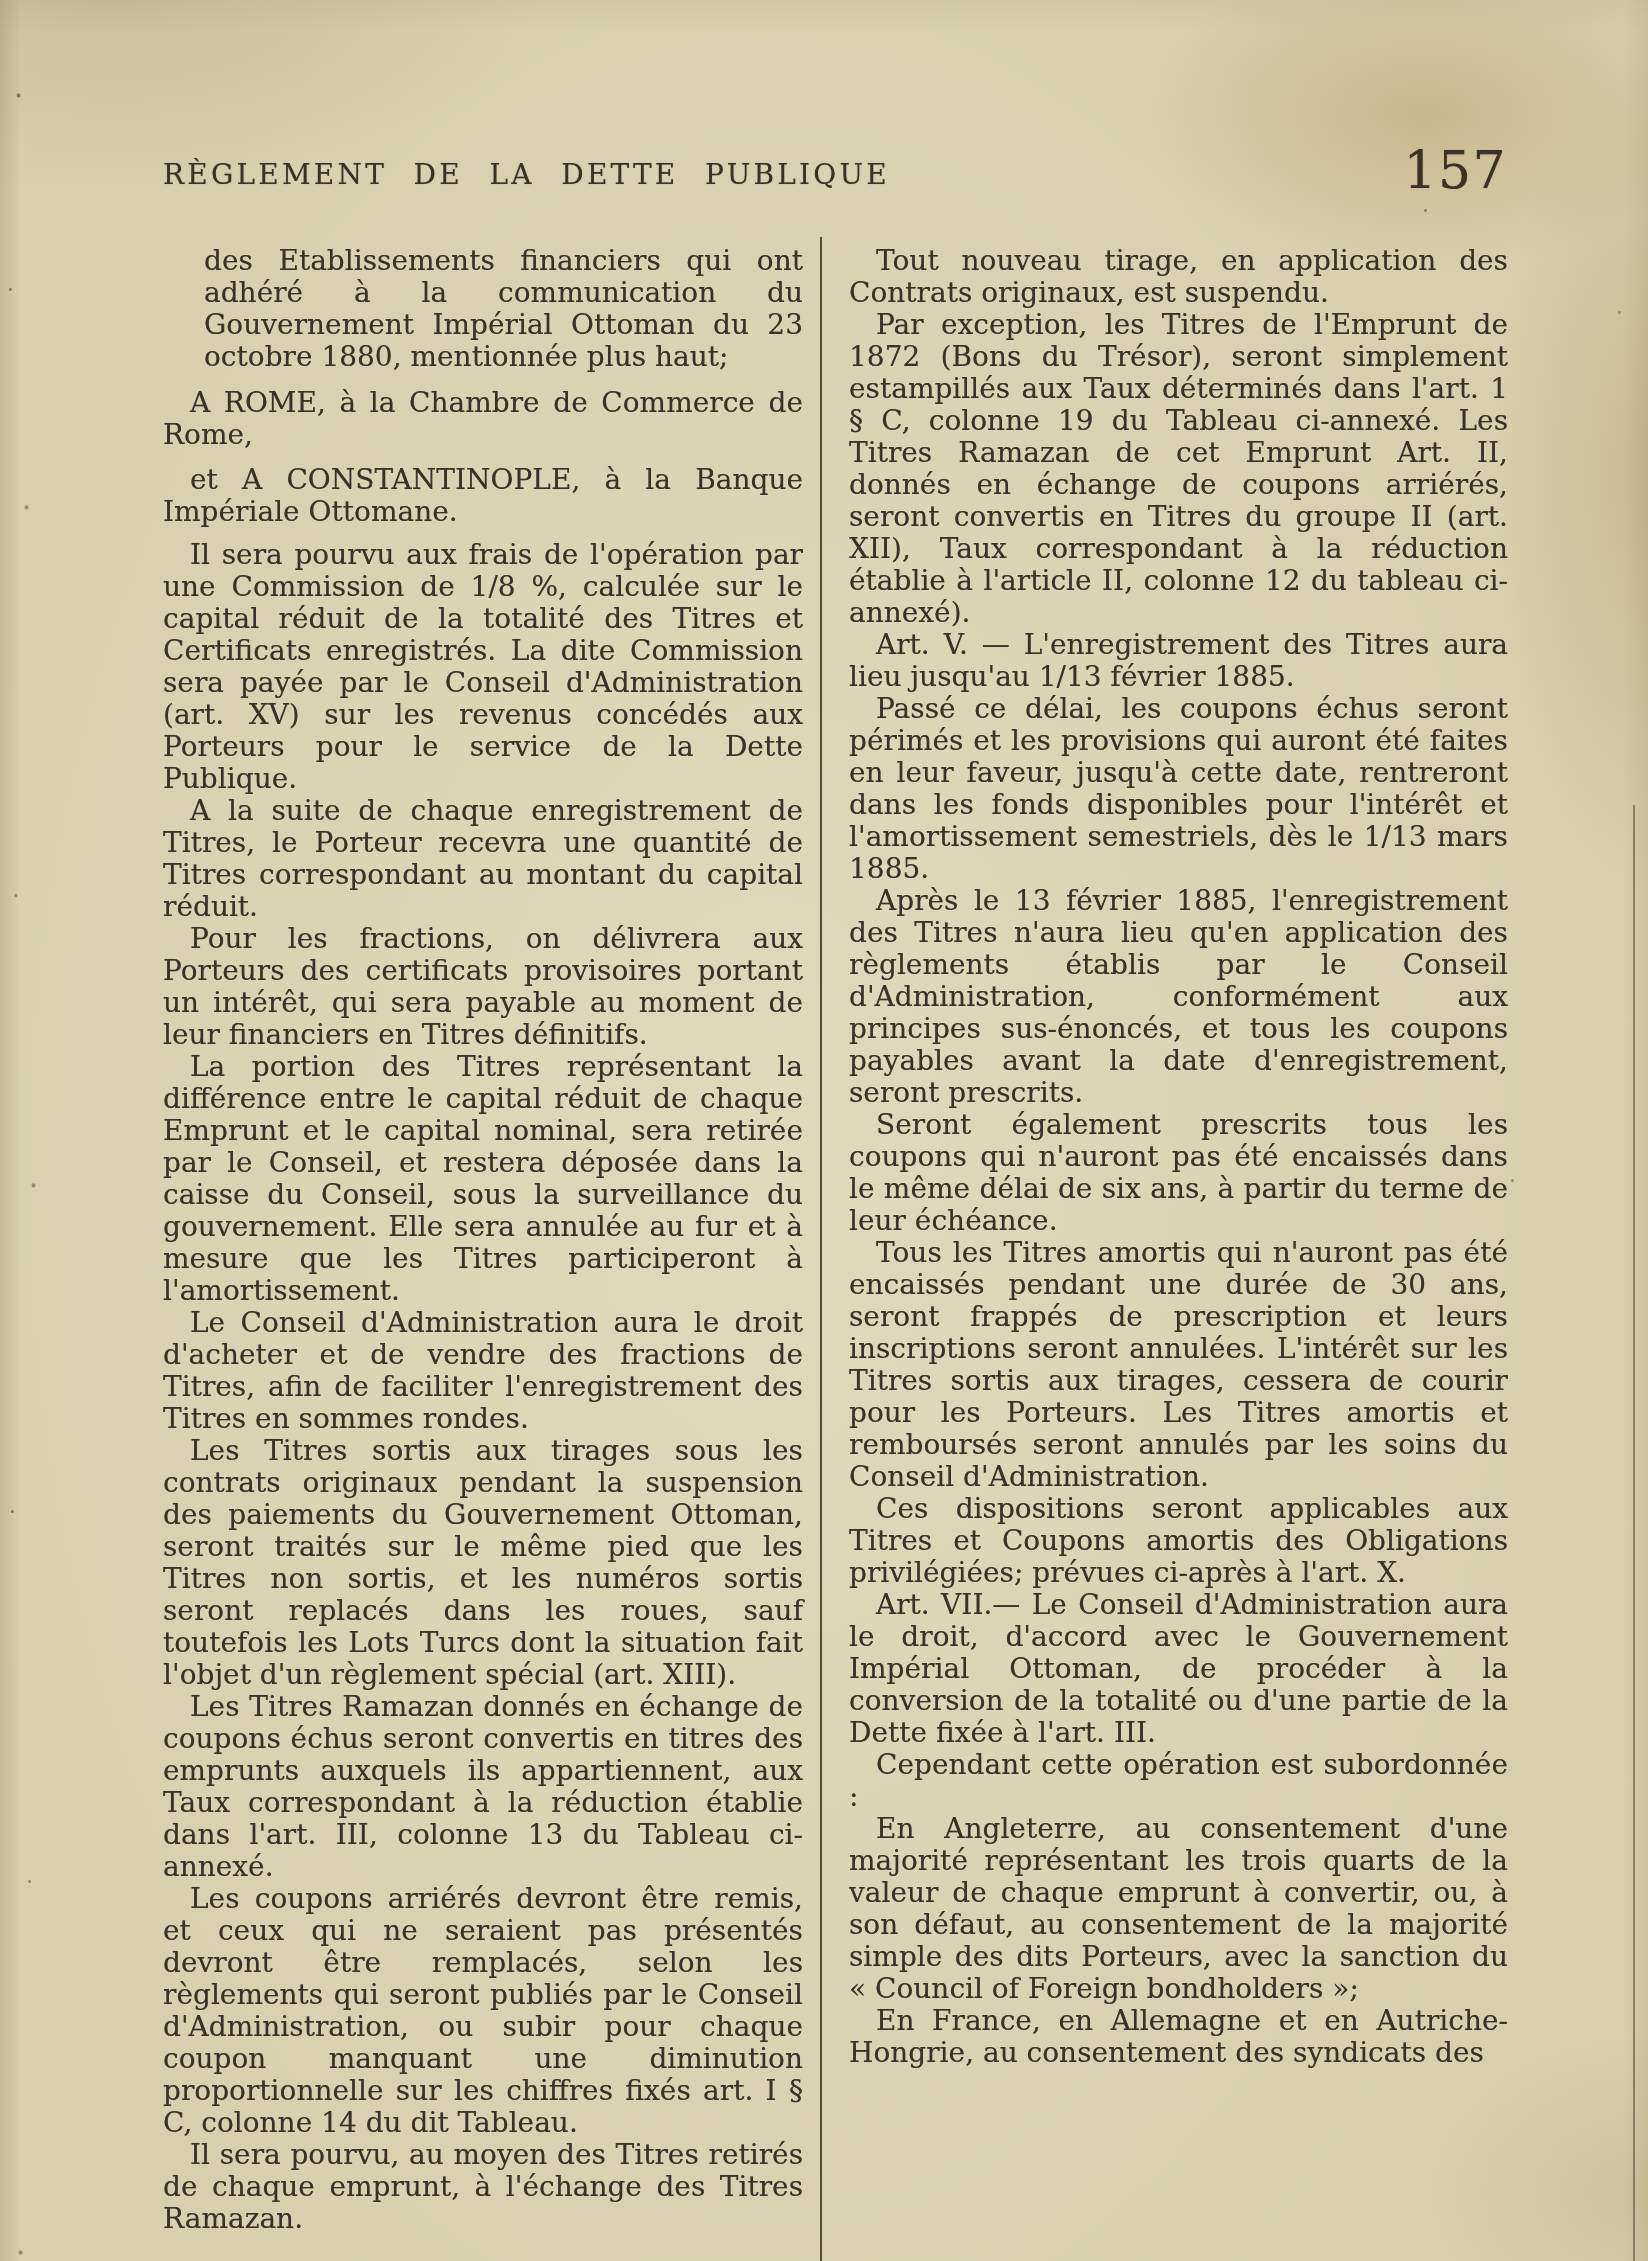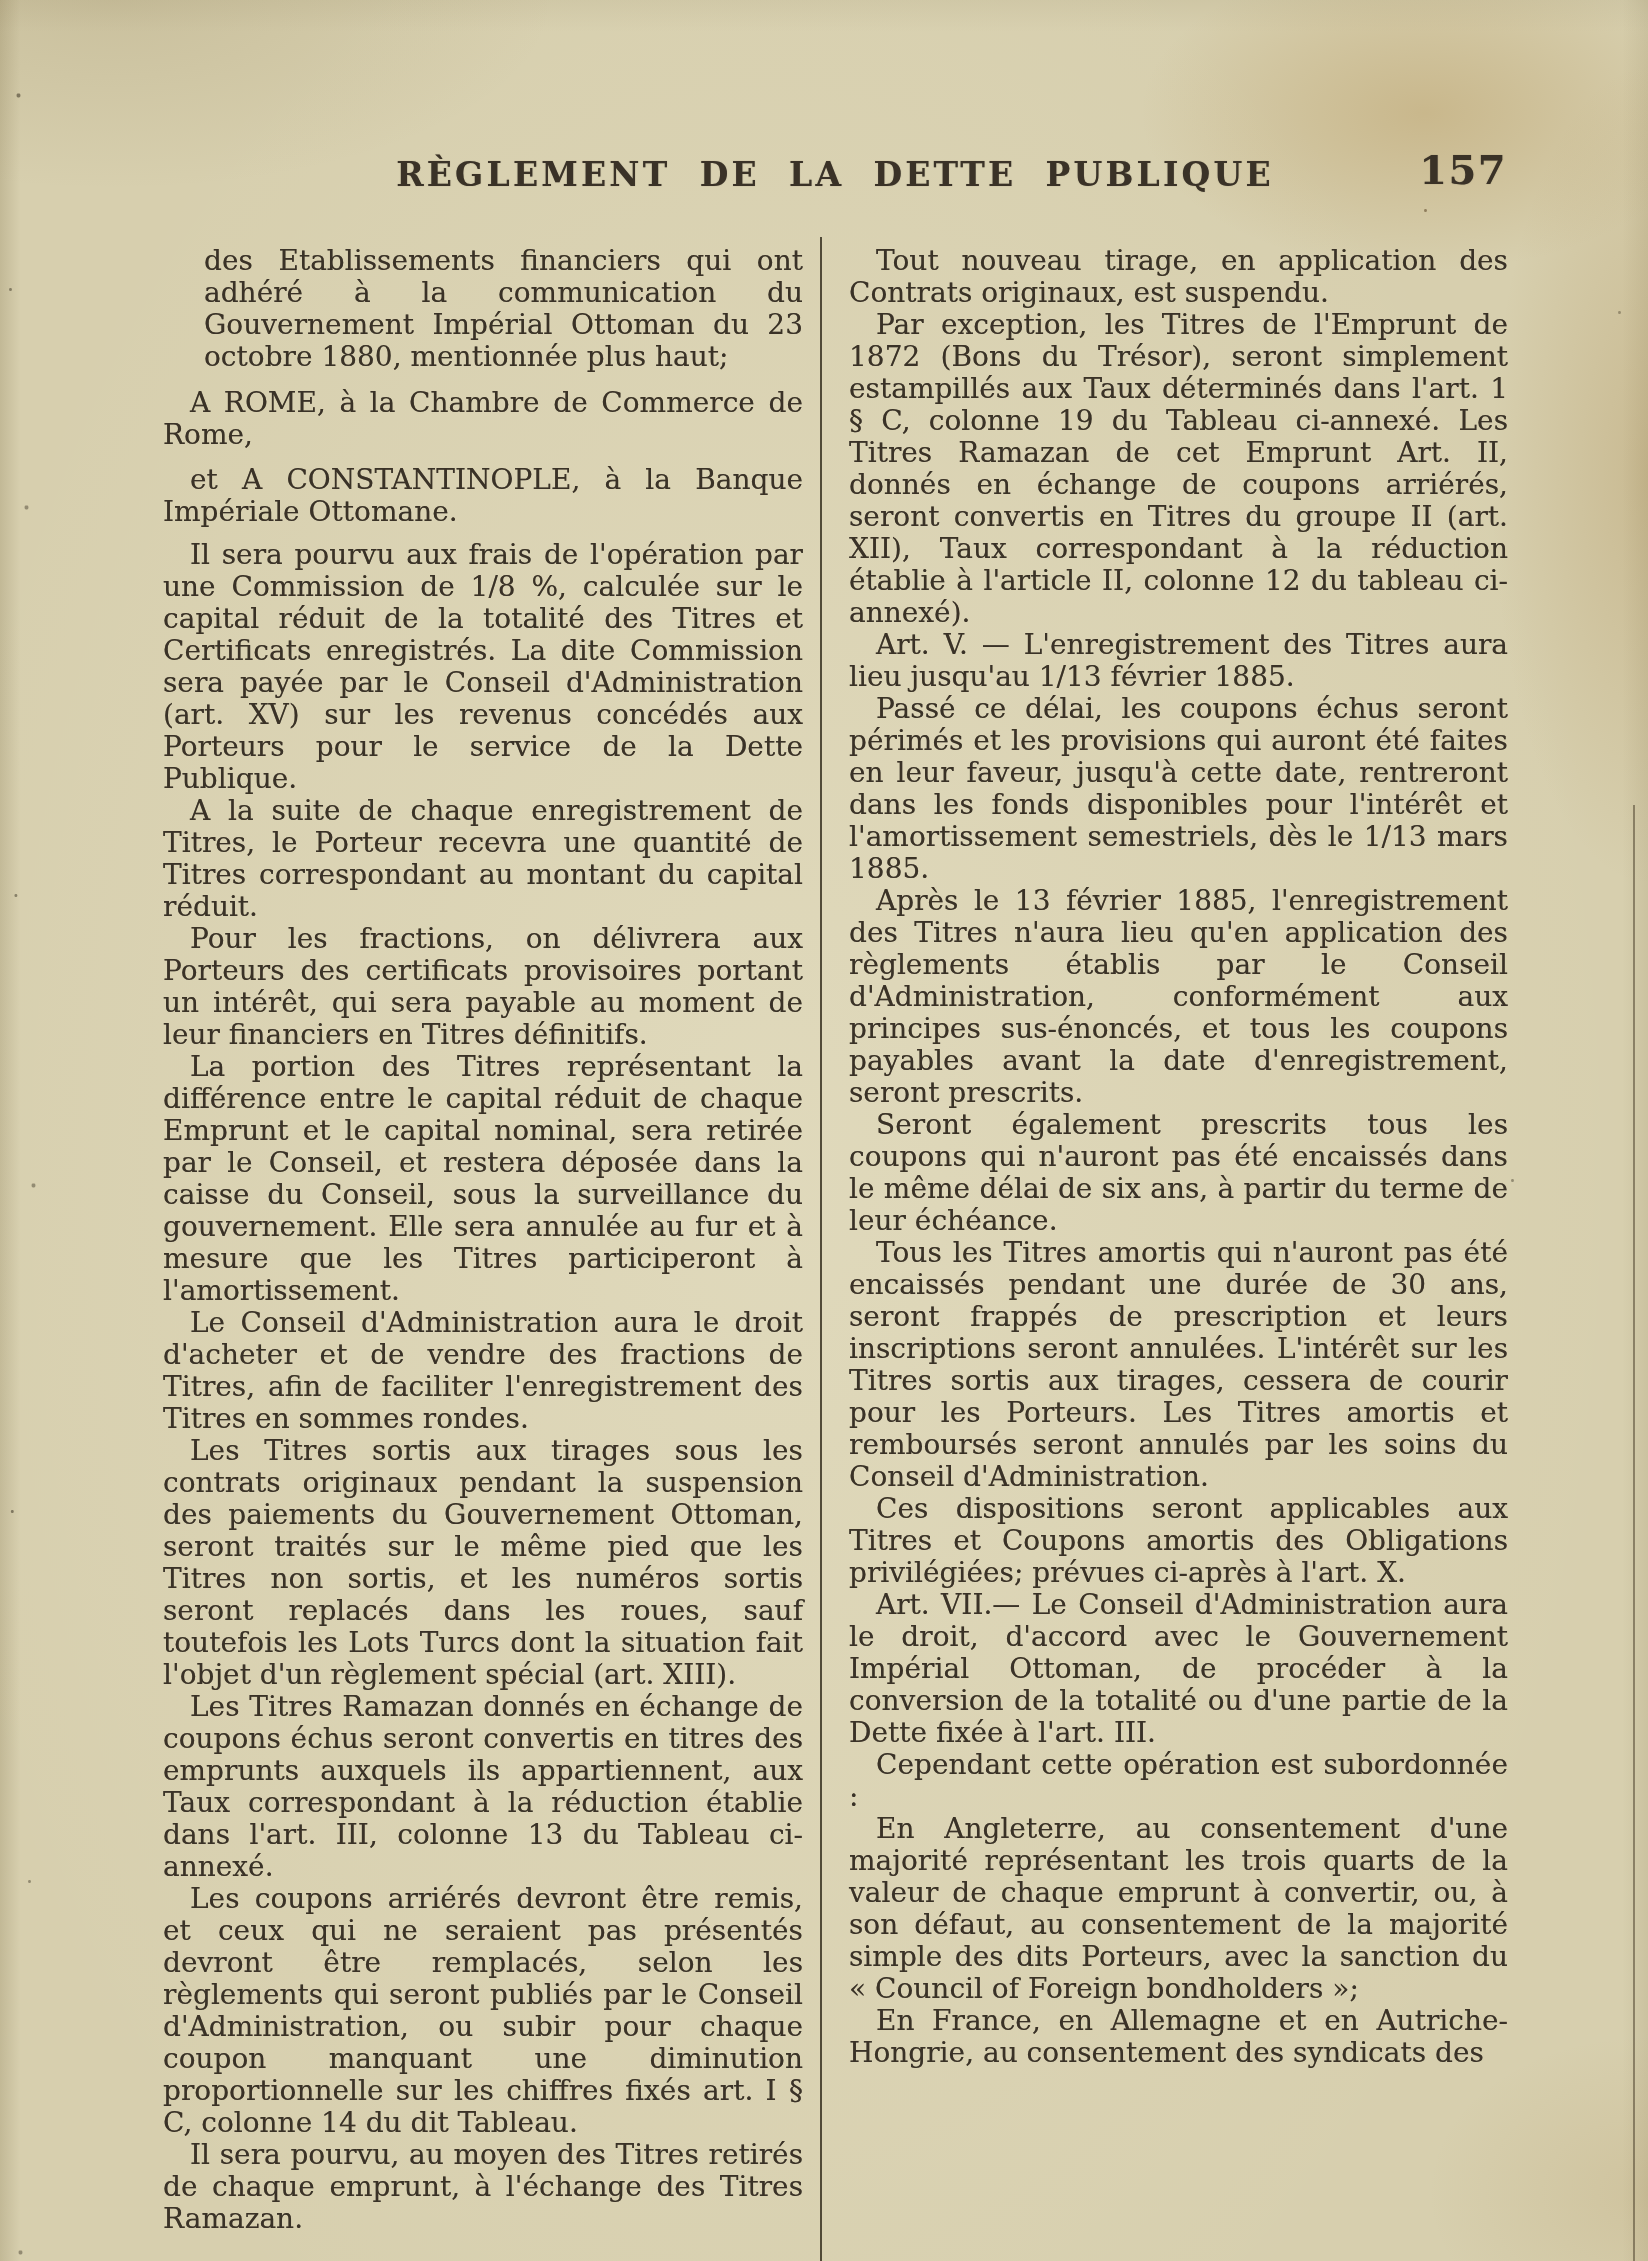--- a/index.html
+++ b/index.html
@@ -22,30 +22,30 @@
       linear-gradient(90deg,  rgba(110,95,55,0.20), rgba(110,95,55,0) 20.4px),
       linear-gradient(270deg, rgba(110,95,55,0.12), rgba(110,95,55,0) 27px),
       linear-gradient(0deg,   rgba(110,95,55,0.16), rgba(110,95,55,0) 41px),
       linear-gradient(180deg, rgba(110,95,55,0.08), rgba(110,95,55,0) 32px);
     color:var(--ink,#3a3227);
   }
   .header{
     position:absolute; left:163px; top:150px; width:1344px; height:52px;
   }
   .running-title{
-    display:block; text-align:center;
-    font-size:33px; font-weight:bold; line-height:50px;
+    display:block; 
+    font-size:28px; font-weight:normal; line-height:50px;
     letter-spacing:3.2px; word-spacing:14.5px;
     color:var(--ink,#3a3227);
     text-shadow:0 0 0.9px rgba(58,50,39,0.45);
     white-space:nowrap;
   }
   .page-number{
     position:absolute; right:0; top:-7.2px;
-    font-size:40px; font-weight:bold; line-height:54px;
+    font-size:52px; font-weight:normal; line-height:54px;
     letter-spacing:1.4px;
     text-shadow:0 0 0.9px rgba(58,50,39,0.5);
   }
   .column{
     position:absolute; top:245px;
     font-size:28px; line-height:32px;
     text-align:justify;
     color:var(--ink,#3a3227);
     text-shadow:0 0 0.5px rgba(58,50,39,0.5);
   }

